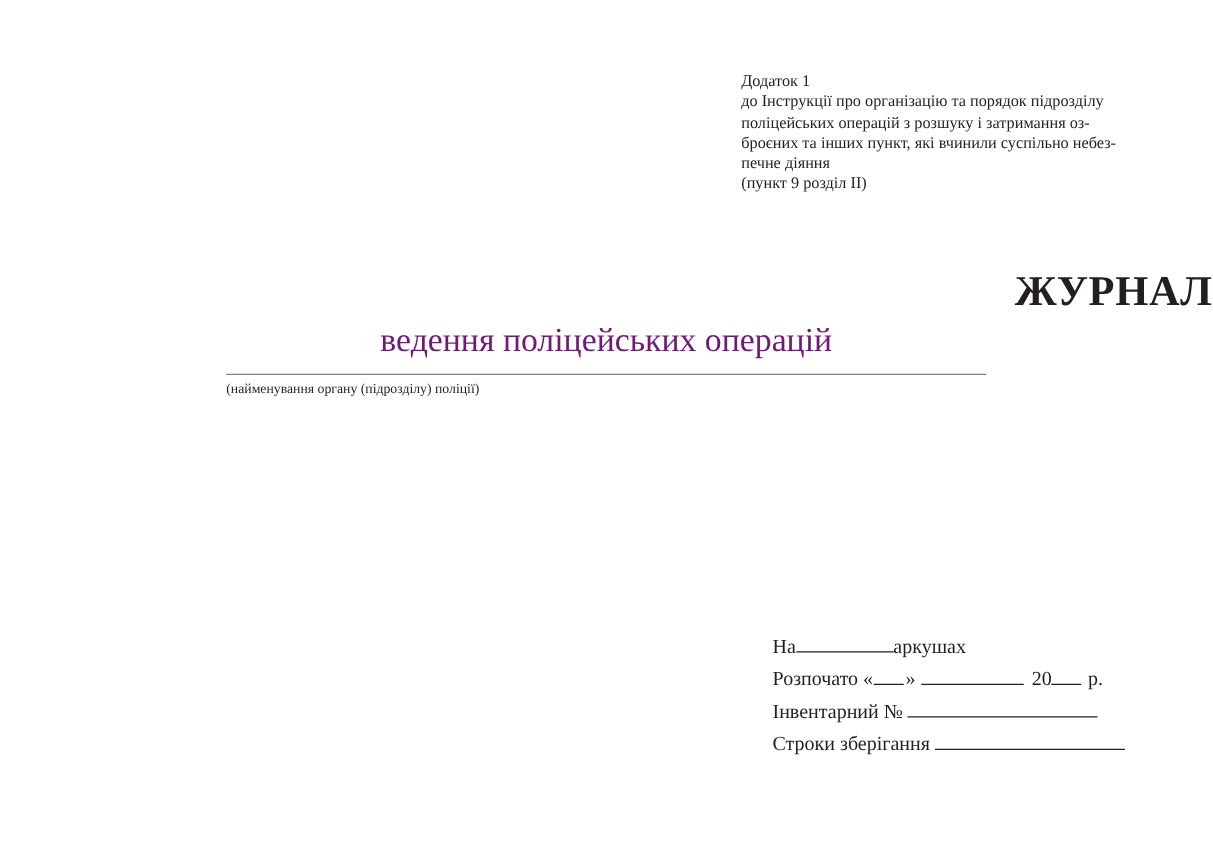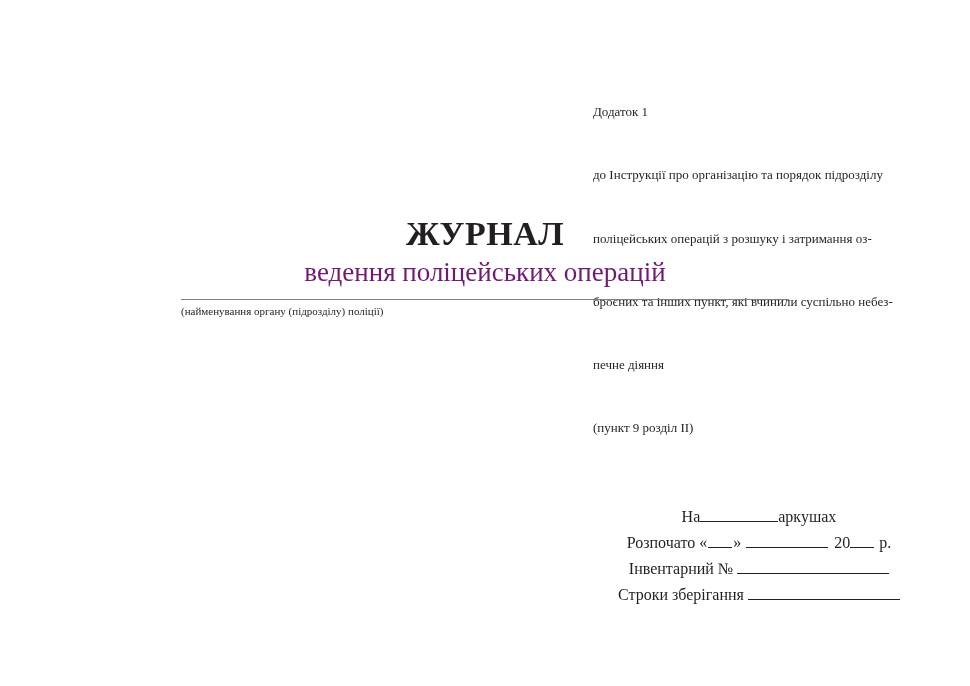--- a/index.html
+++ b/index.html
@@ -19,28 +19,27 @@
       position: absolute;
       left: 593px;
       top: 57px;
       width: 330px;
       font-size: 13px;
       line-height: 16.3px;
       color: #231f20;
     }
     .appendix div {
       white-space: nowrap;
-      margin-top: 47px;
     }
     .title {
       position: absolute;
       left: 0;
       width: 970px;
       top: 214px;
-      text-align: center;
+      text-align: right;
       font-size: 34px;
       font-weight: bold;
       letter-spacing: 0.5px;
       line-height: 40px;
       color: #231f20;
     }
     .subtitle {
       position: absolute;
       left: 0;
       width: 970px;
@@ -71,21 +70,20 @@
       position: absolute;
       left: 618px;
       top: 506px;
       font-size: 16px;
       color: #231f20;
     }
     .meta-row {
       height: 26px;
       line-height: 22px;
       white-space: nowrap;
-      text-align: center;
     }
     .blank {
       display: inline-block;
       border-bottom: 1px solid #231f20;
       height: 15px;
       vertical-align: baseline;
     }
     .b-sheets { width: 78px; }
     .b-day { width: 24px; margin: 0 1px; }
     .b-month { width: 82px; margin-left: 5px; }

